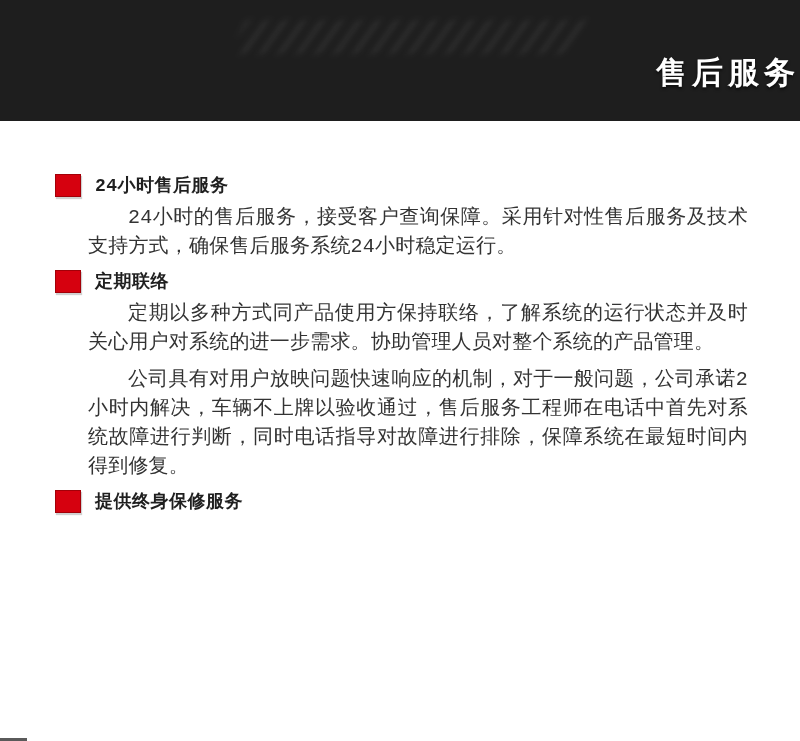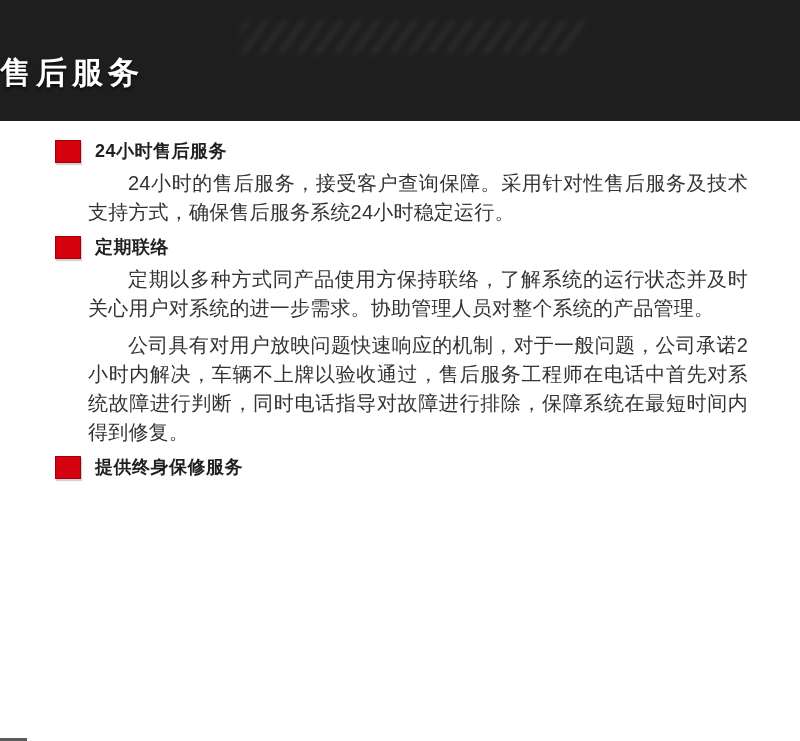--- a/index.html
+++ b/index.html
@@ -34,31 +34,32 @@
     );
     filter: blur(3px);
     transform: skewX(-24deg);
   }
   .banner h1 {
     position: absolute;
     left: 0;
     right: 0;
     top: 52px;
     margin: 0;
-    text-align: left;
+    text-align: right;
     color: #ffffff;
     font-size: 31px;
     font-weight: bold;
     letter-spacing: 5px;
     text-shadow: 0 2px 3px rgba(0,0,0,0.65);
   }
 
   
   .content {
-    padding: 18px 52px 0 88px;
+    padding: 52px 52px 0 88px;
+    font-family: Liberation Mono, monospace;
   }
   .section { margin-bottom: 8px; }
   .sec-head {
     display: flex;
     align-items: center;
     gap: 14px;
     margin-left: -33px;
     margin-bottom: 6px;
     height: 24px;
   }

